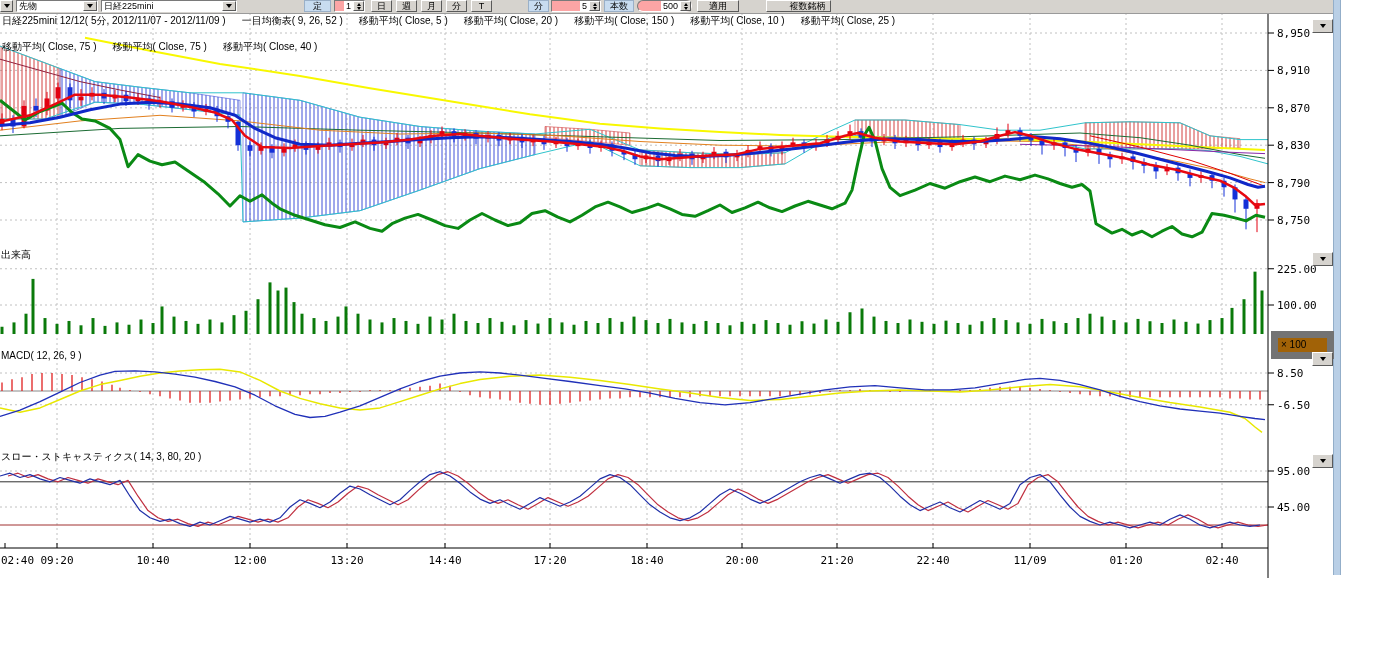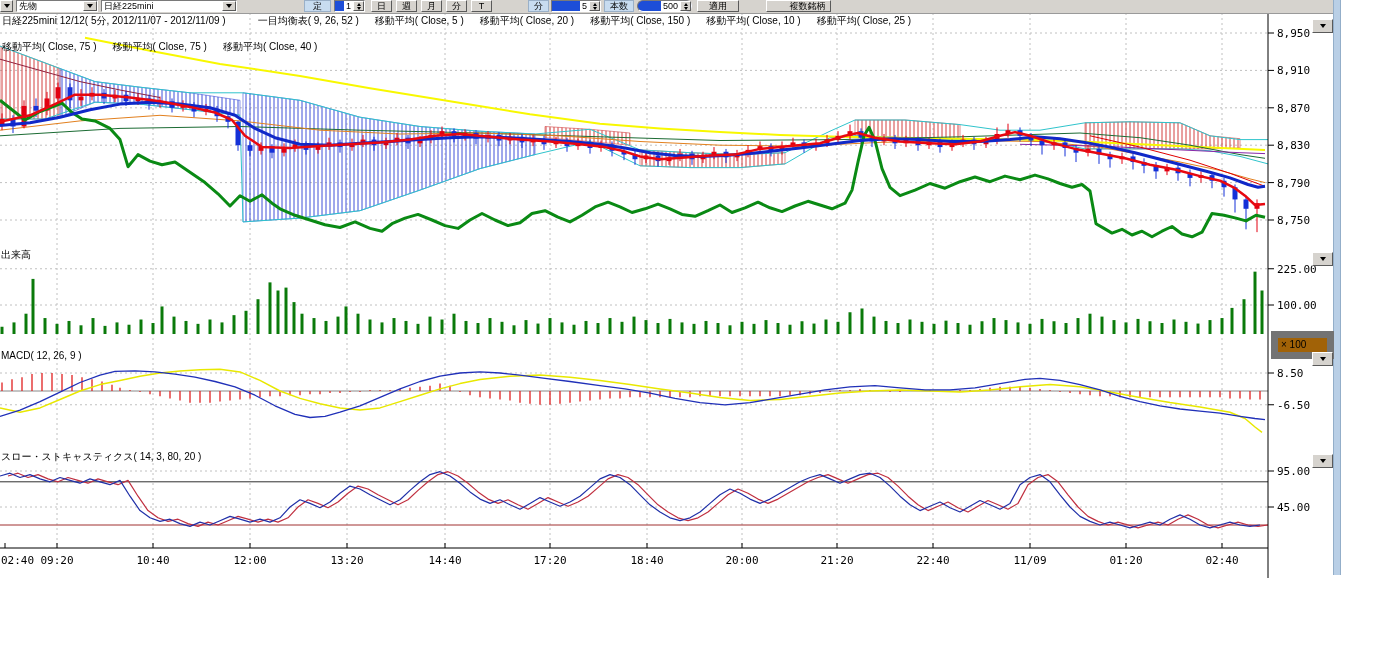--- a/index.html
+++ b/index.html
@@ -4,21 +4,21 @@
 <style>
   html,body{margin:0;padding:0;background:#fff;}
   .screen{position:relative;width:1392px;height:656px;background:#fff;overflow:hidden;
           font-family:"Liberation Sans","DejaVu Sans",sans-serif;}
   
   .toolbar{position:absolute;left:0;top:0;width:1333px;height:13px;background:#d6d3ce;
            border-bottom:1px solid #9a9a9a;z-index:5;overflow:hidden;}
   .tb{position:absolute;top:0;height:12px;box-sizing:border-box;font-size:9px;line-height:11px;color:#000;}
   .raised{background:#d6d3ce;border-top:1px solid #fff;border-left:1px solid #fff;
           border-right:1px solid #5a5a5a;border-bottom:1px solid #5a5a5a;}
-  .sunken{background:#1d4ed8;border-top:1px solid #7a7a7a;border-left:1px solid #7a7a7a;
+  .sunken{background:#fca5a5;border-top:1px solid #7a7a7a;border-left:1px solid #7a7a7a;
           border-right:1px solid #fff;border-bottom:1px solid #fff;}
   .combo{display:flex;align-items:stretch;}
   .combo .cval{flex:1;padding:0 2px;white-space:nowrap;overflow:hidden;background:#fff;}
   .dd{width:12px;display:flex;align-items:center;justify-content:center;}
   .tri{width:0;height:0;border-left:3px solid transparent;border-right:3px solid transparent;border-top:4px solid #000;}
   .chip{background:#c8dcf0;border:1px solid #9ab0c8;text-align:center;}
   .spin{display:flex;justify-content:flex-end;align-items:stretch;}
   .spin .sval{padding:0 2px;background:#fff;}
   .sb{width:9px;display:flex;flex-direction:column;align-items:center;justify-content:center;gap:1px;}
   .tri-up{width:0;height:0;border-left:2px solid transparent;border-right:2px solid transparent;border-bottom:3px solid #000;}
@@ -707,21 +707,21 @@
           <line x1="1126" y1="543" x2="1126" y2="548" stroke="#000"></line>
           <text x="1126" y="564" text-anchor="middle">01:20</text>
           <line x1="1222" y1="543" x2="1222" y2="548" stroke="#000"></line>
           <text x="1222" y="564" text-anchor="middle">02:40</text>
         </g>
       </g>
     </svg>
 
   <div class="titles" style="top:14px;">
     <span>日経225mini 12/12( 5分, 2012/11/07 - 2012/11/09 )</span>
-    <span id="title-items-1" style="display:flex;gap:16px;margin-left:16px;">
+    <span id="title-items-1" style="display:flex;gap:16px;">
         <span>一目均衡表( 9, 26, 52 )</span>
         <span>移動平均( Close, 5 )</span>
         <span>移動平均( Close, 20 )</span>
         <span>移動平均( Close, 150 )</span>
         <span>移動平均( Close, 10 )</span>
         <span>移動平均( Close, 25 )</span>
       </span>
   </div>
   <div class="titles" style="top:40px;">
     <span id="title-items-2" style="display:flex;gap:16px;">

